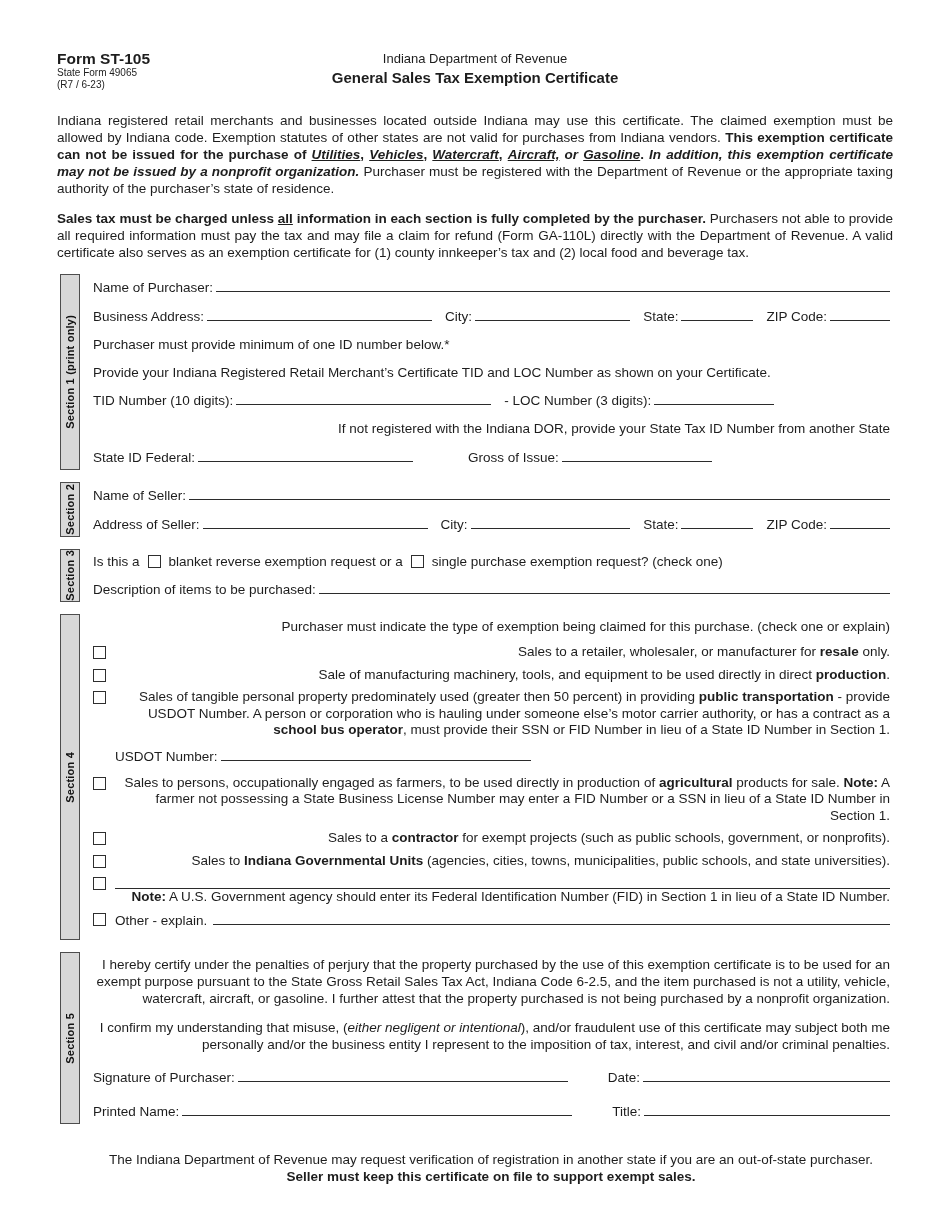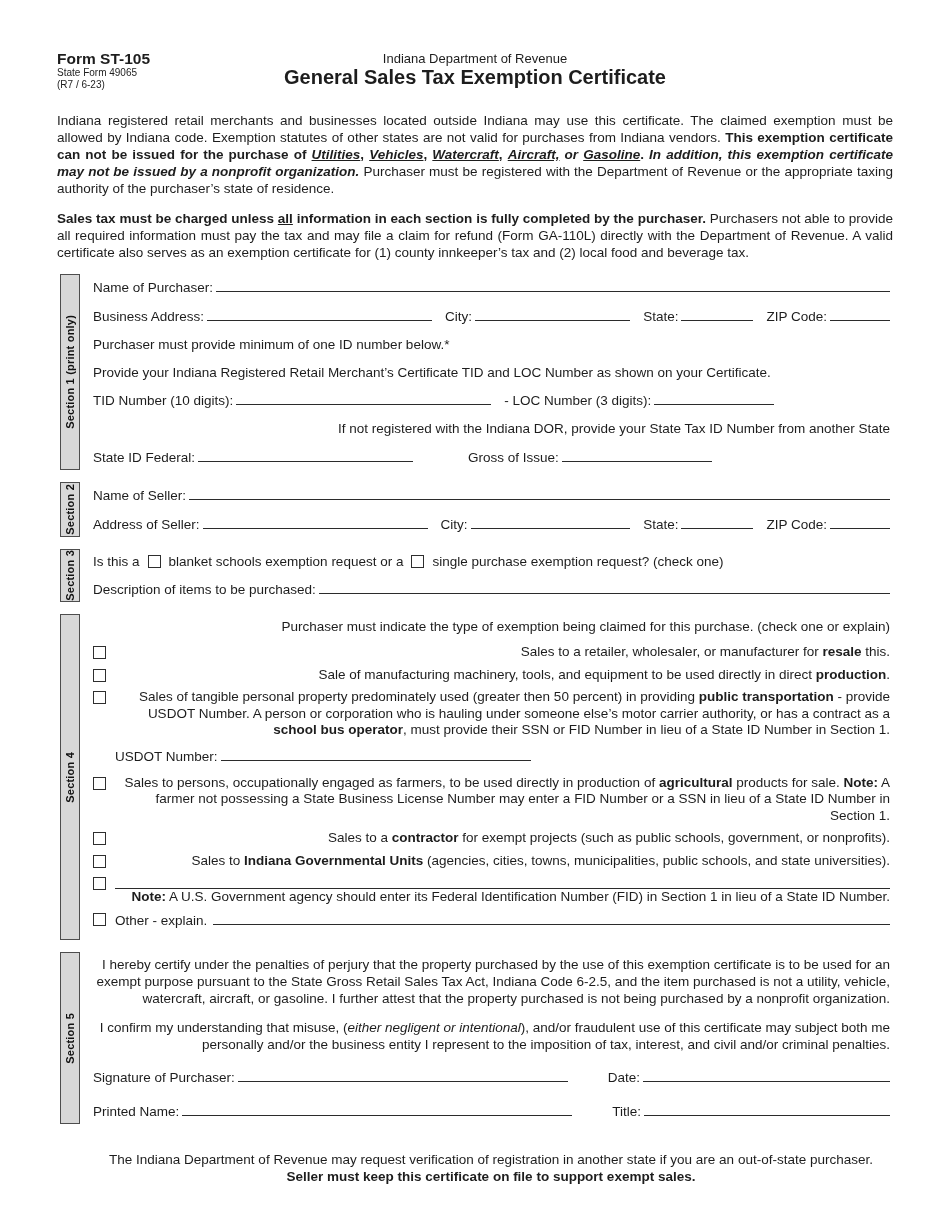--- a/index.html
+++ b/index.html
@@ -9,21 +9,21 @@
     font-family:"Liberation Sans", sans-serif; font-size:13.5px; color:#1d1d1d;
     padding-top:50px; position:relative; line-height:17px;
   }
   
   .header { position:relative; margin:0 57px 14px; height:48px; }
   .header-left { position:absolute; left:0; top:0; }
   .form-number { font-size:15.5px; font-weight:bold; }
   .small-line { font-size:10px; line-height:12px; }
   .header-center { text-align:center; }
   .agency { font-size:13px; }
-  .doc-title { font-size:20px; font-weight:bold; margin-top:2px; }
+  .doc-title { font-size:15px; font-weight:bold; margin-top:2px; }
   
   .intro { margin:0 57px; }
   .intro p { text-align:justify; margin-bottom:13px; }
   
   .section { display:flex; align-items:stretch; margin:0 60px 12px; }
   .tab {
     flex:0 0 20px; background:#d8d8d8; border:1px solid #4d4d4d;
     display:flex; align-items:center; justify-content:center;
   }
   .tab-text {
@@ -146,41 +146,41 @@
   </div>
 
   <div class="section">
     <div class="tab">
       <span class="tab-text">Section 3</span>
     </div>
     <div class="content">
       <div class="row">
         <span>Is this a</span>
         <span class="checkbox inline-cb"></span>
-        <span>blanket schools exemption request or a</span>
+        <span>blanket reverse exemption request or a</span>
         <span class="checkbox inline-cb"></span>
         <span>single purchase exemption request? (check one)</span>
       </div>
       <div class="row">
         <span class="lbl">Description of items to be purchased:</span>
         <span class="blank grow"></span>
       </div>
     </div>
   </div>
 
   <div class="section">
     <div class="tab">
       <span class="tab-text">Section 4</span>
     </div>
     <div class="content">
       <div class="s4-heading">Purchaser must indicate the type of exemption being claimed for this purchase. (check one or explain)</div>
 
       <div class="chk-row">
         <span class="checkbox"></span>
-        <div class="chk-text"><span>Sales to a retailer, wholesaler, or manufacturer for </span><span style="font-weight: bold;">resale</span><span> this.</span></div>
+        <div class="chk-text"><span>Sales to a retailer, wholesaler, or manufacturer for </span><span style="font-weight: bold;">resale</span><span> only.</span></div>
       </div>
 
       <div class="chk-row">
         <span class="checkbox"></span>
         <div class="chk-text"><span>Sale of manufacturing machinery, tools, and equipment to be used directly in direct </span><span style="font-weight: bold;">production</span><span>.</span></div>
       </div>
 
       <div class="chk-row">
         <span class="checkbox"></span>
         <div class="chk-text"><span>Sales of tangible personal property predominately used (greater then 50 percent) in providing </span><span style="font-weight: bold;">public transportation</span><span> - provide USDOT Number. A person or corporation who is hauling under someone else’s motor carrier authority, or has a contract as a </span><span style="font-weight: bold;">school bus operator</span><span>, must provide their SSN or FID Number in lieu of a State ID Number in Section 1.</span></div>

